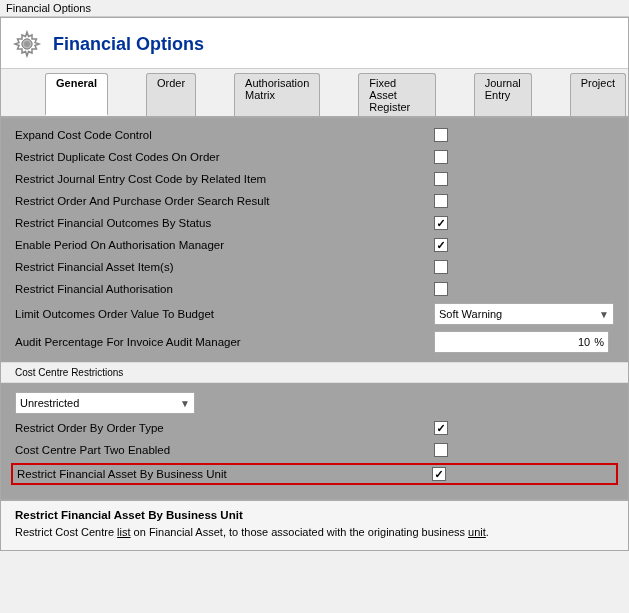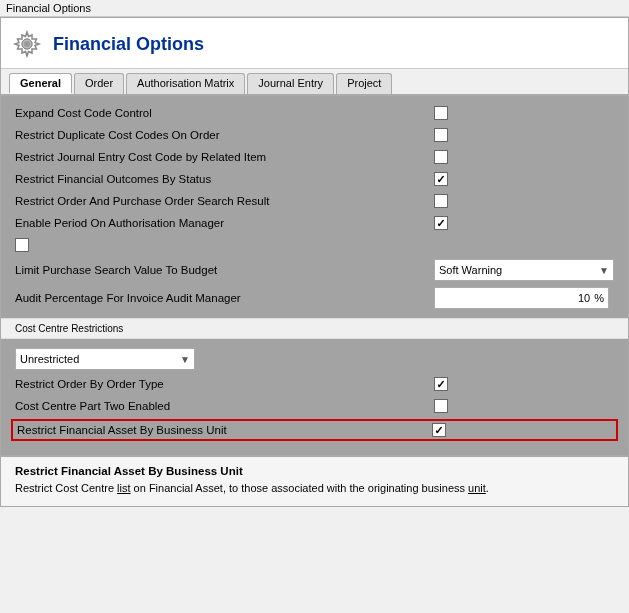--- a/index.html
+++ b/index.html
@@ -51,20 +51,21 @@
     .tab {
       padding: 3px 10px;
       border: 1px solid #aaa;
       border-bottom: none;
       background: #e0e0e0;
       margin-right: 2px;
       cursor: pointer;
       font-size: 11px;
       color: #000;
       border-radius: 3px 3px 0 0;
+      margin-left: 36px;
     }
     .tab.active {
       background: #fff;
       border-bottom: 2px solid #fff;
       font-weight: bold;
       z-index: 1;
     }
     .content-area {
       background: #a3a3a3;
       padding: 0;
@@ -189,20 +190,21 @@
         <circle cx="16" cy="16" r="3" fill="#999"></circle>
       </svg>
     </div>
     <div class="header-title">Financial Options</div>
   </div>
 
   <div class="tabs-bar" id="tabs-bar">
       <div class="tab active">General</div>
       <div class="tab">Order</div>
       <div class="tab">Authorisation Matrix</div>
+      <div class="tab">Fixed Asset Register</div>
       <div class="tab">Journal Entry</div>
       <div class="tab">Project</div>
     </div>
 
   <div class="content-area">
     <div class="options-grid" id="options-grid">
         <div class="option-row">
           <div class="option-label">Expand Cost Code Control</div>
           <div class="option-control">
             <div class="checkbox-wrapper"></div>
@@ -214,44 +216,51 @@
             <div class="checkbox-wrapper"></div>
           </div>
         </div>
         <div class="option-row">
           <div class="option-label">Restrict Journal Entry Cost Code by Related Item</div>
           <div class="option-control">
             <div class="checkbox-wrapper"></div>
           </div>
         </div>
         <div class="option-row">
+          <div class="option-label">Restrict Order And Purchase Order Search Result</div>
+          <div class="option-control">
+            <div class="checkbox-wrapper"></div>
+          </div>
+        </div>
+        <div class="option-row">
           <div class="option-label">Restrict Financial Outcomes By Status</div>
           <div class="option-control">
             <div class="checkbox-wrapper checked"></div>
           </div>
         </div>
         <div class="option-row">
-          <div class="option-label">Restrict Order And Purchase Order Search Result</div>
-          <div class="option-control">
-            <div class="checkbox-wrapper"></div>
-          </div>
-        </div>
-        <div class="option-row">
           <div class="option-label">Enable Period On Authorisation Manager</div>
           <div class="option-control">
             <div class="checkbox-wrapper checked"></div>
           </div>
         </div>
         <div class="option-row">
-          <div class="option-control">
-            <div class="checkbox-wrapper"></div>
-          </div>
-        </div>
-        <div class="option-row">
-          <div class="option-label">Limit Purchase Search Value To Budget</div>
+          <div class="option-label">Restrict Financial Asset Item(s)</div>
+          <div class="option-control">
+            <div class="checkbox-wrapper"></div>
+          </div>
+        </div>
+        <div class="option-row">
+          <div class="option-label">Restrict Financial Authorisation</div>
+          <div class="option-control">
+            <div class="checkbox-wrapper"></div>
+          </div>
+        </div>
+        <div class="option-row">
+          <div class="option-label">Limit Outcomes Order Value To Budget</div>
           <div class="option-control">
             <div class="dropdown">
               <span>Soft Warning</span>
               <span class="dropdown-arrow">▼</span>
             </div>
           </div>
         </div>
         <div class="option-row">
           <div class="option-label">Audit Percentage For Invoice Audit Manager</div>
           <div class="option-control">

